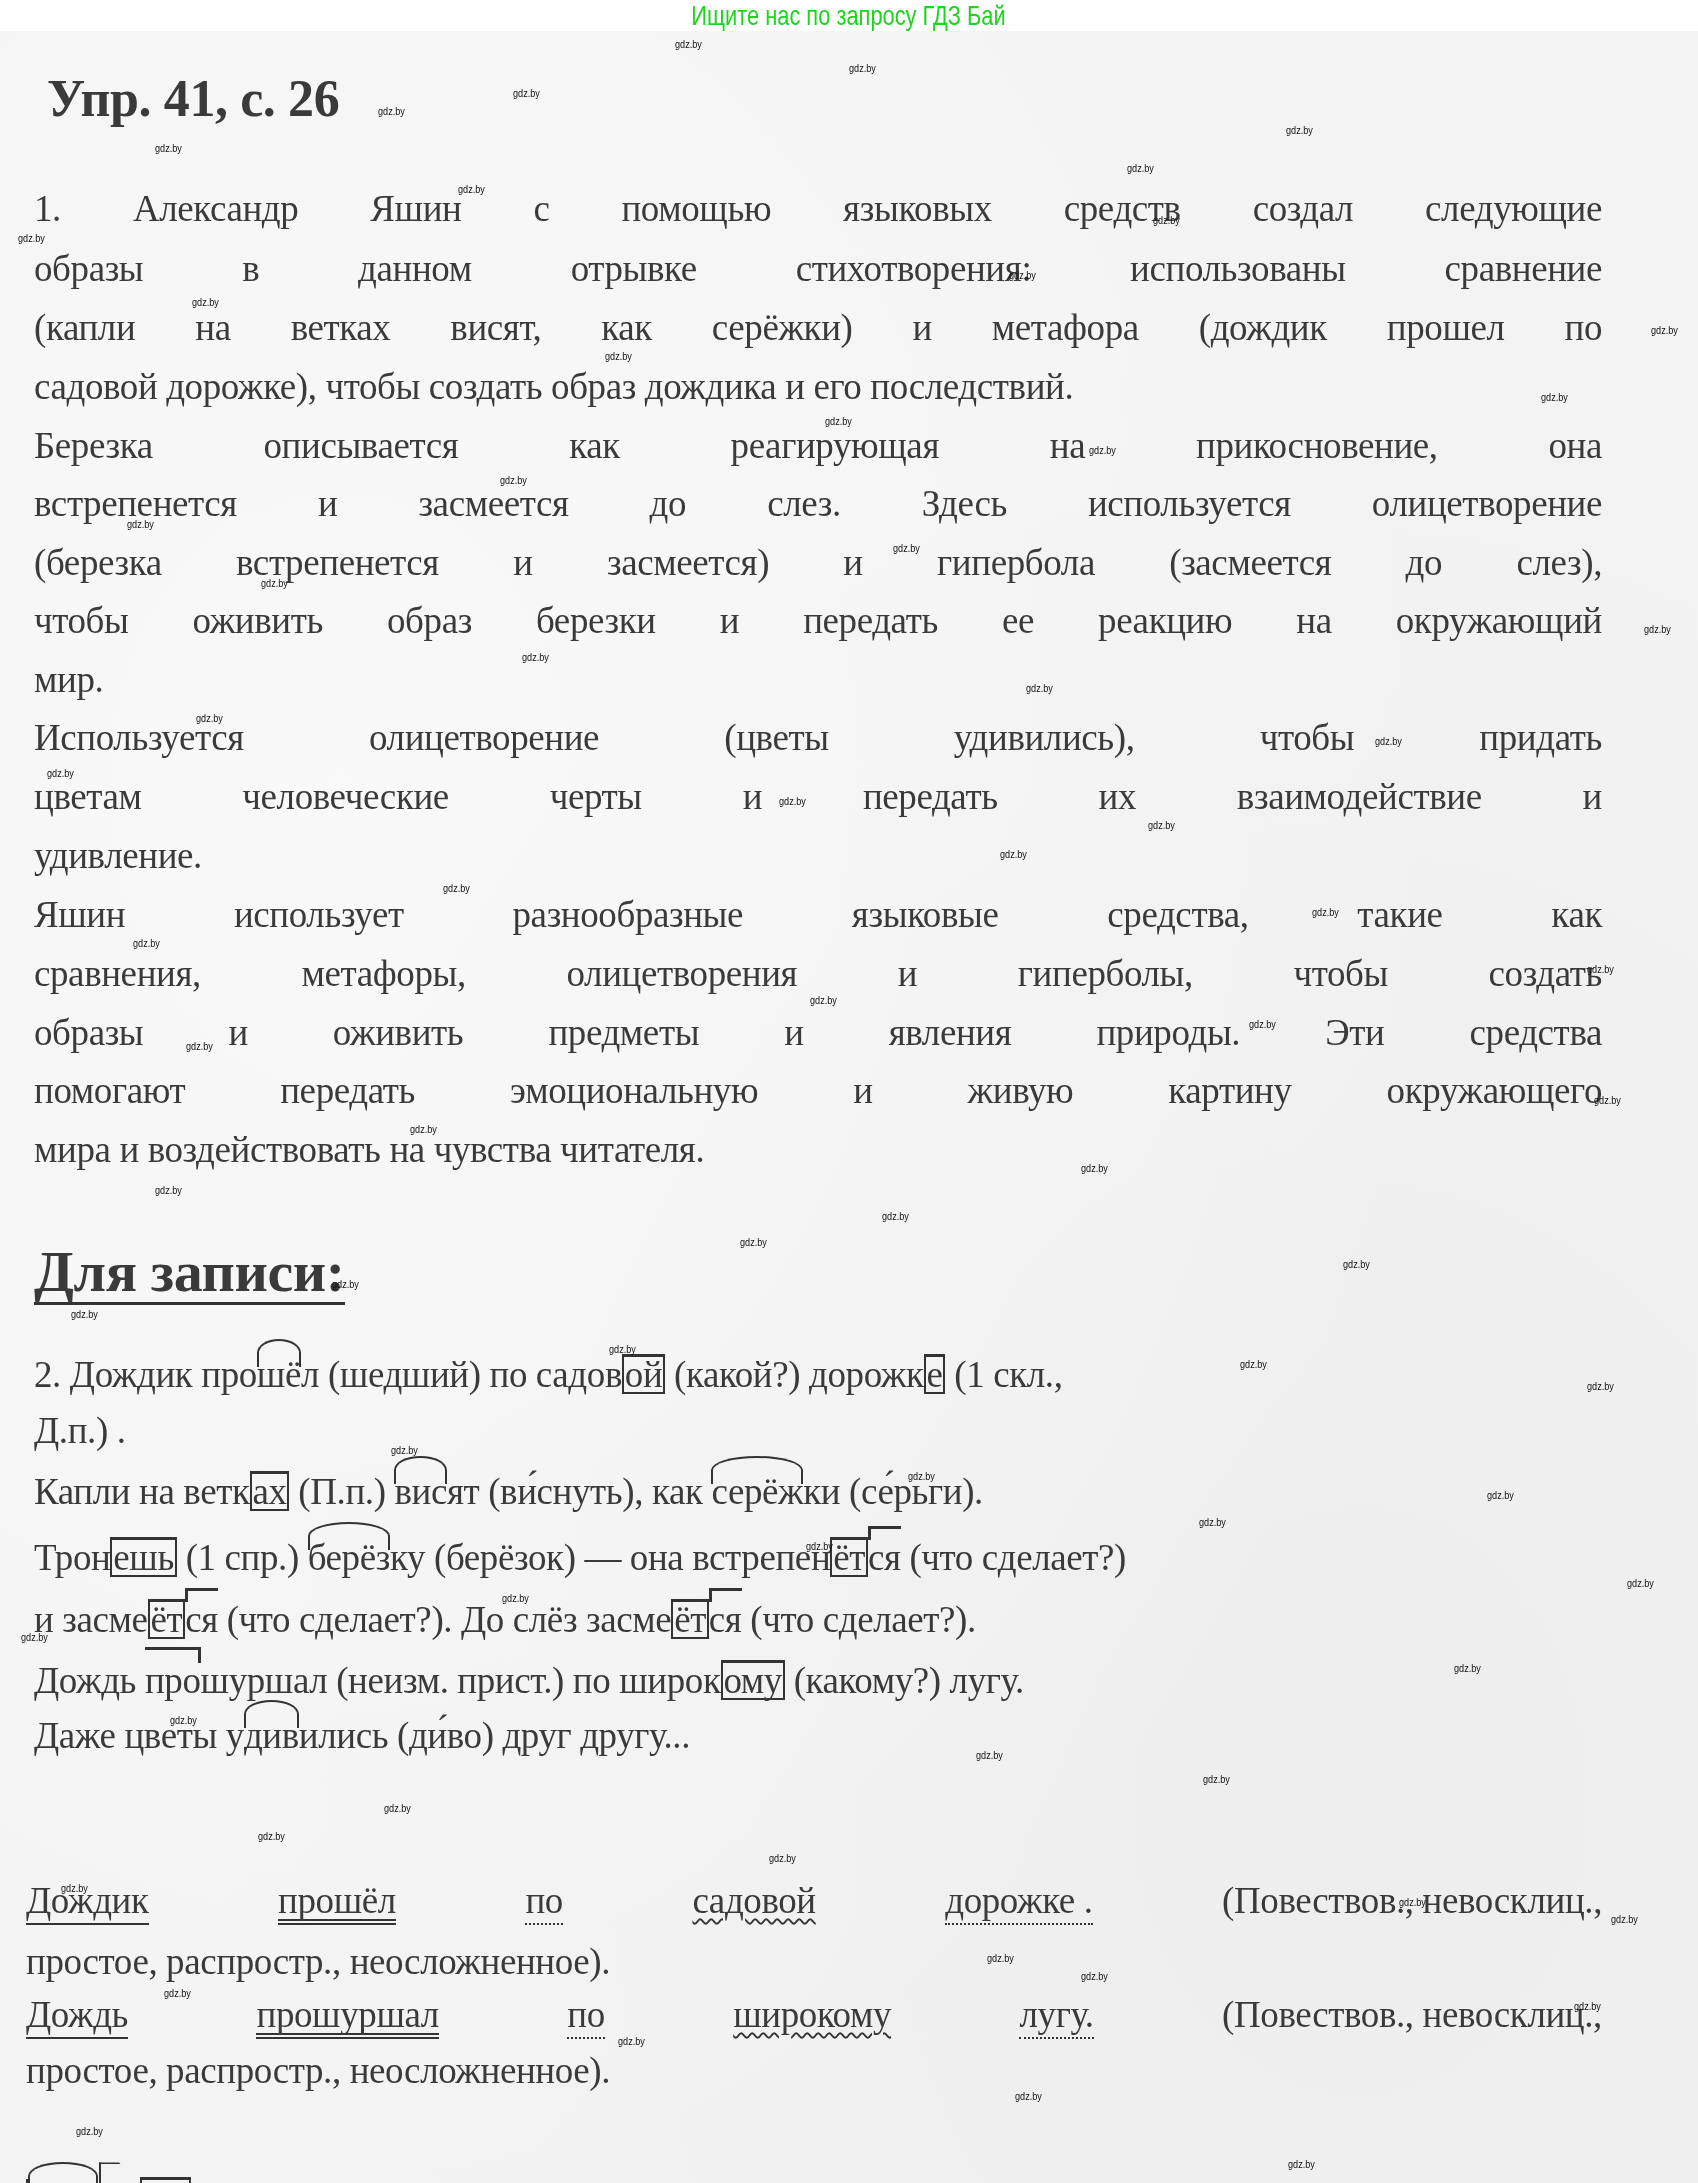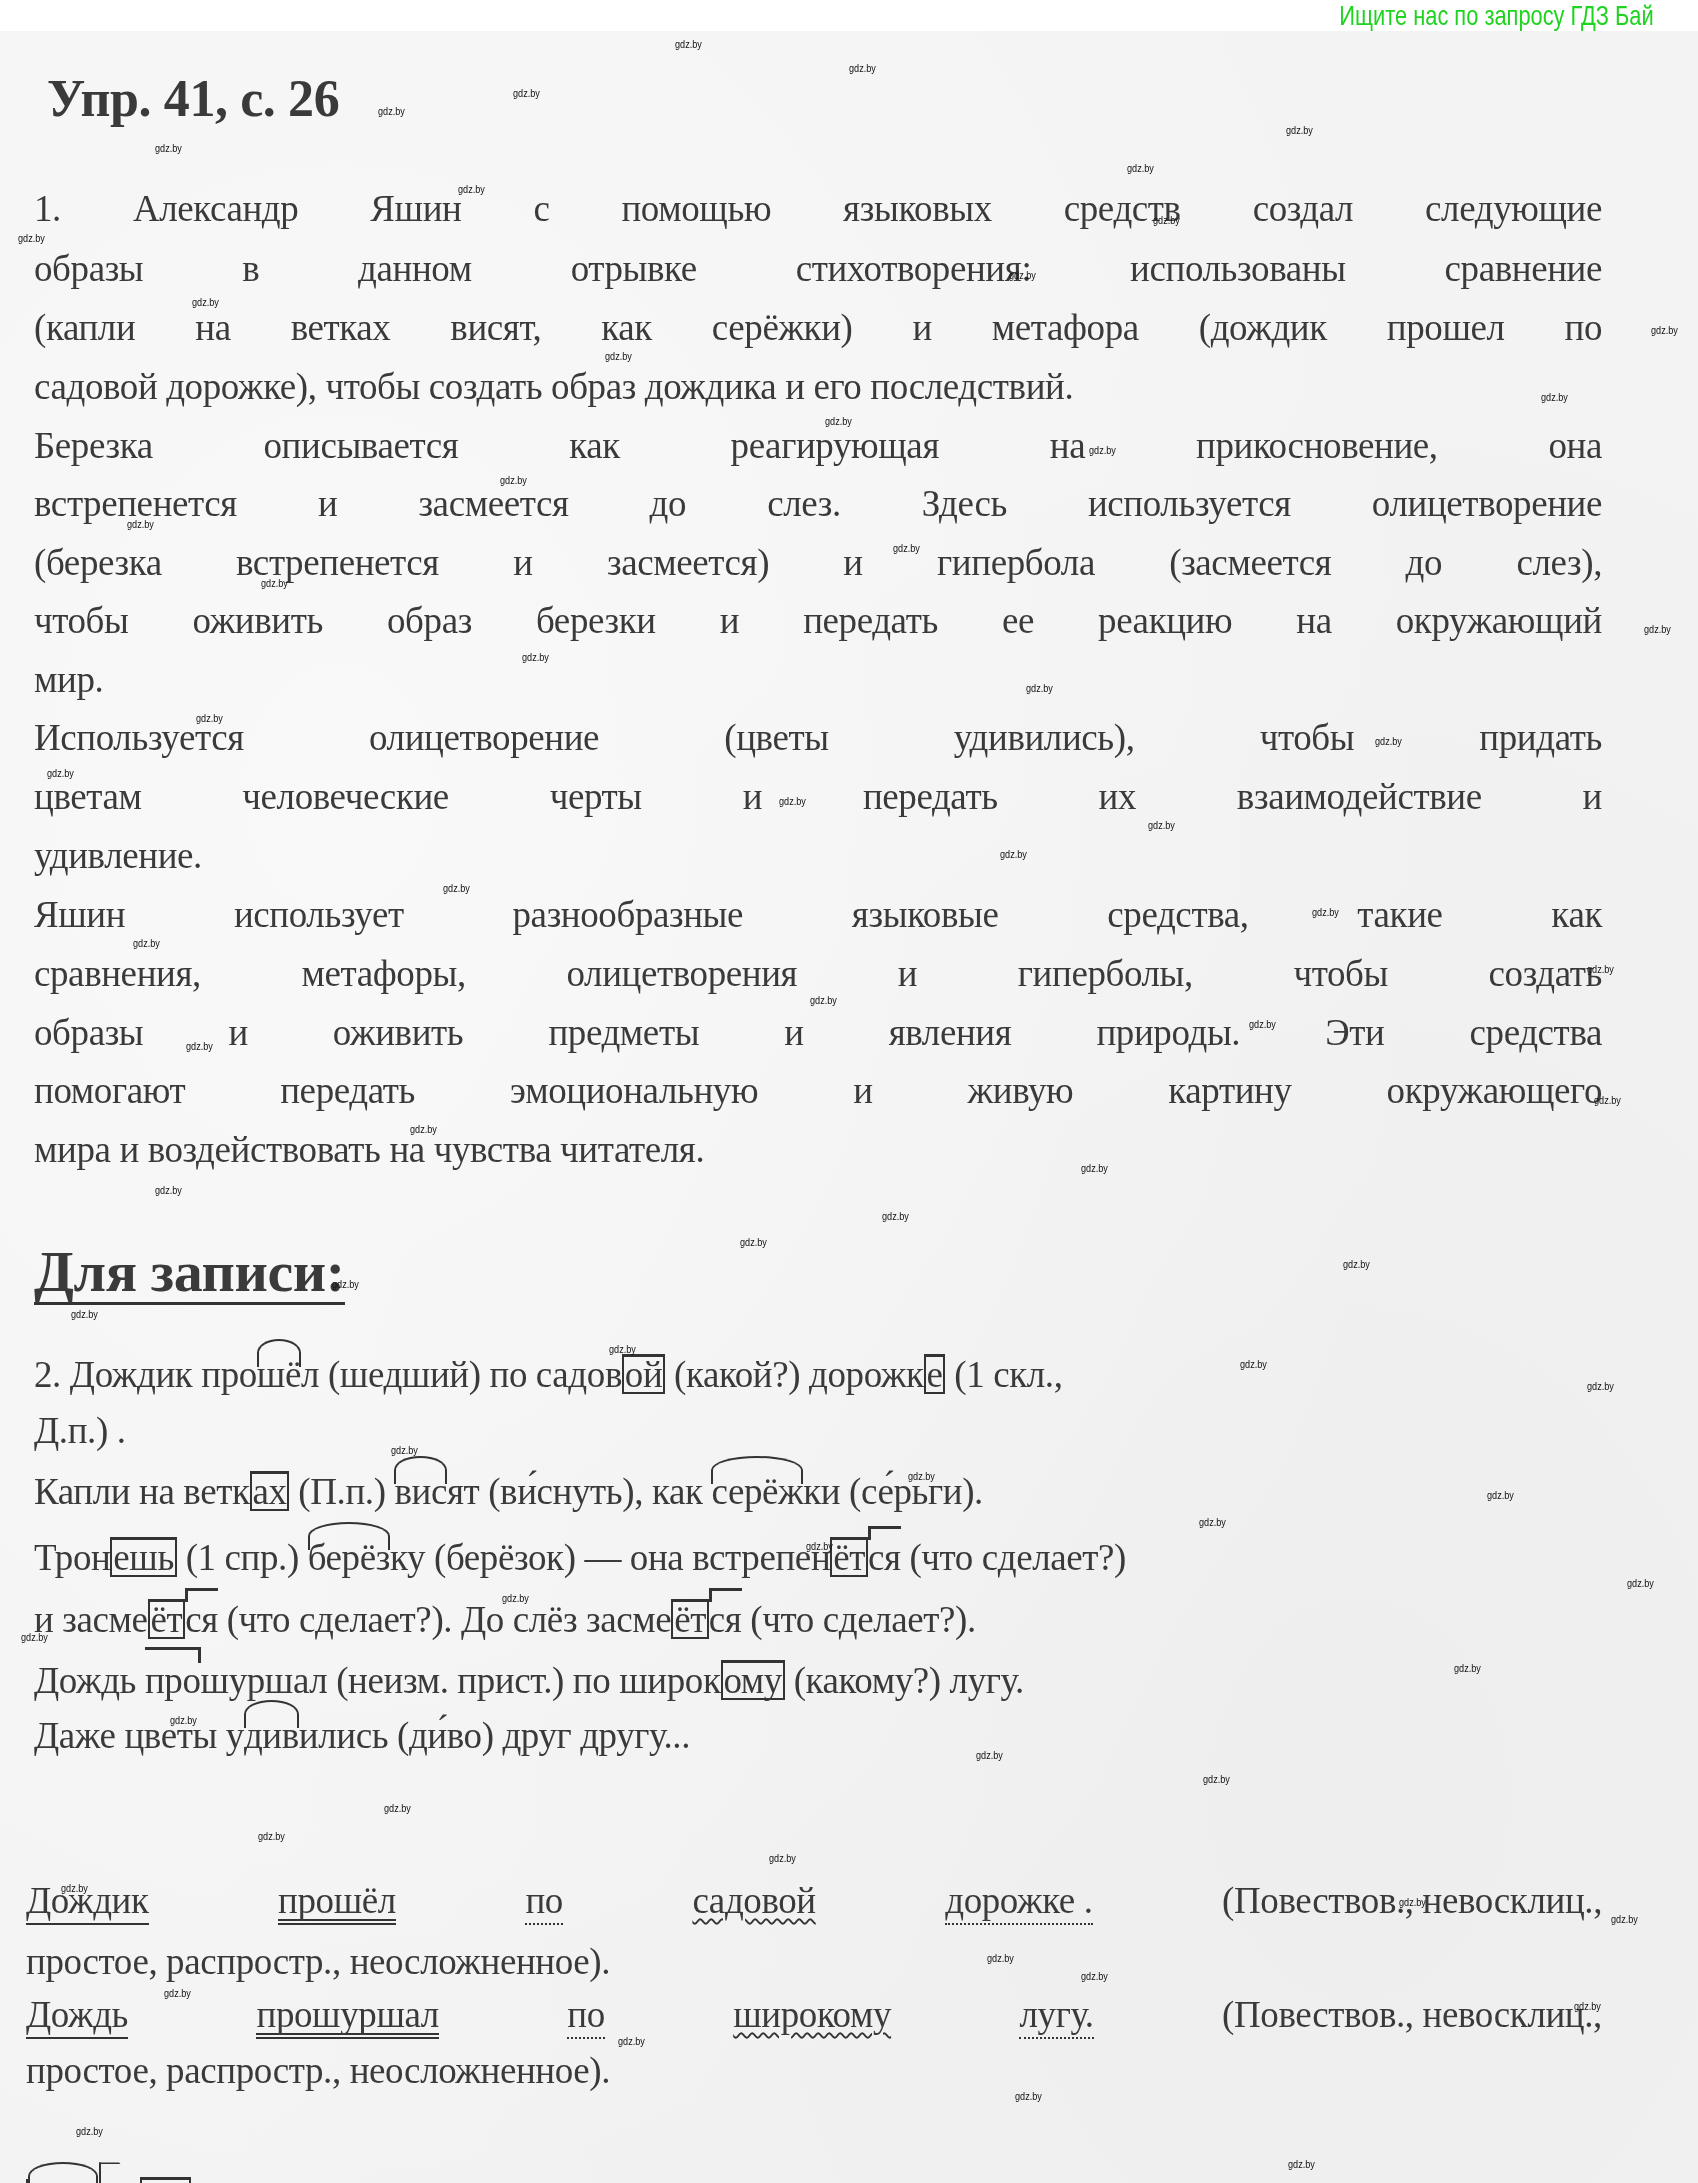--- a/index.html
+++ b/index.html
@@ -1,21 +1,21 @@
 <!DOCTYPE html>
 <html style="font-size:7px"><head>
 <meta charset="utf-8">
 <style>
   * { box-sizing: border-box; margin: 0; padding: 0; }
   html, body { width: 1698px; height: 2590px; background: #ffffff; overflow: hidden; }
   body { position: relative; font-family: "Liberation Serif", "DejaVu Serif", serif; color: #3a3a3a; }
 
   .top-banner {
     position: absolute; left: 0; top: 0; width: 1698px; height: 31px; background: #ffffff;
-    display: flex; align-items: center; justify-content: flex-end;
+    display: flex; align-items: center; justify-content: center;
     font-family: "Liberation Sans", "DejaVu Sans", sans-serif; font-size: 28px; color: #1ed41e;
     transform-origin: center; 
   }
   .top-banner span { display: inline-block; transform: scaleX(0.78); }
 
   .paper {
     position: absolute; left: 0; top: 31px; width: 1698px; height: 2526px;
     background: #f3f3f3;
     background-image:
       radial-gradient(ellipse at 20% 30%, rgba(255,255,255,0.5), rgba(255,255,255,0) 60%),

